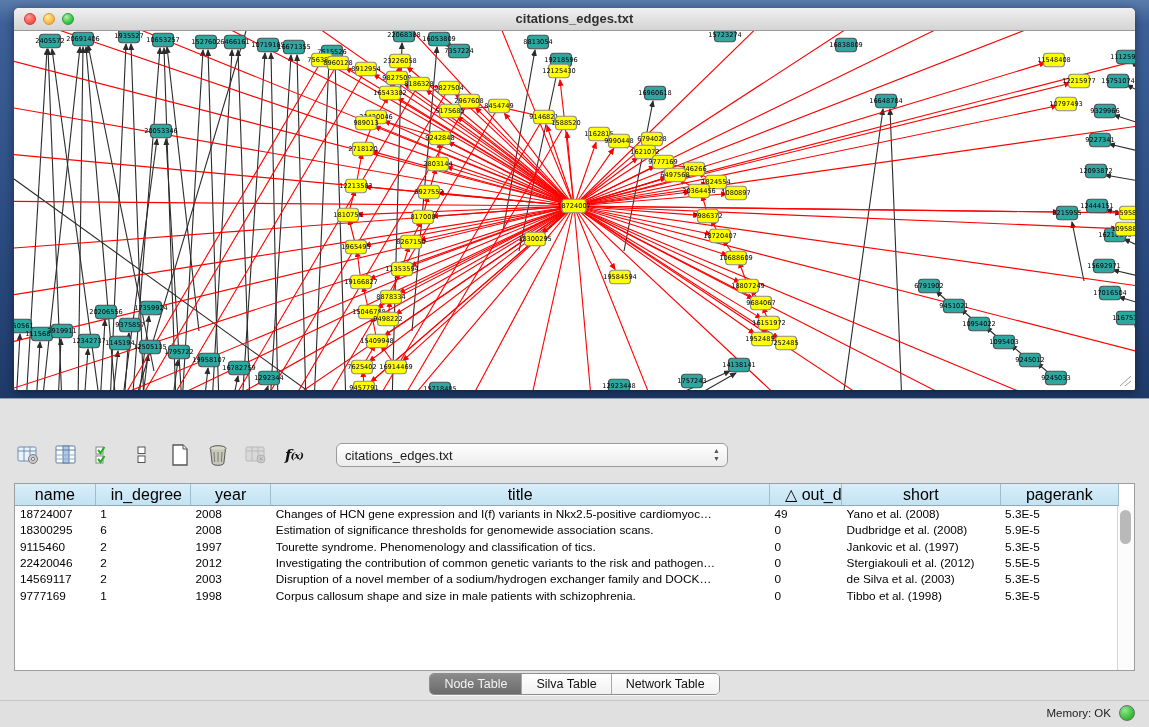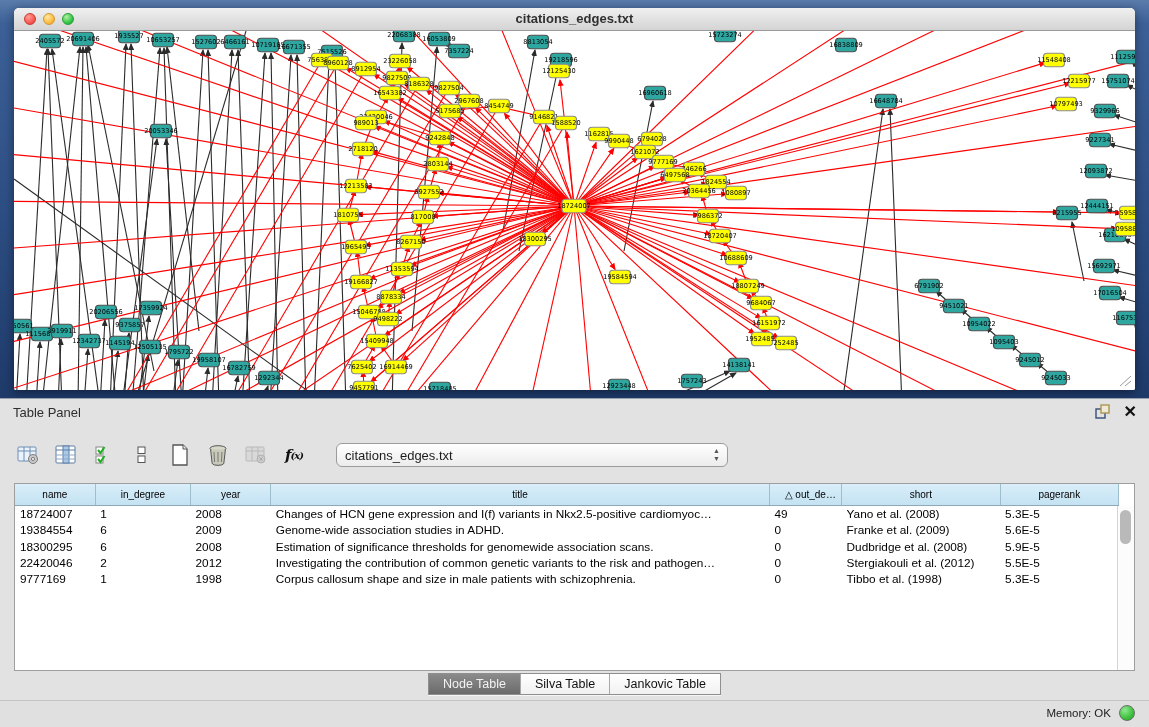--- a/index.html
+++ b/index.html
@@ -31,27 +31,27 @@
   .fx{font-family:"DejaVu Serif",serif;font-style:italic;font-size:15px;font-weight:bold;color:#111;letter-spacing:-1px;}
   .fx small{font-size:10px;}
   .combo{width:392px;height:24px;margin-left:18px;border:1px solid #9b9b9b;border-radius:6px;
     background:linear-gradient(180deg,#ffffff,#ececec);display:flex;align-items:center;padding:0 8px;box-sizing:border-box;
     font-size:13px;color:#1c1c1c;position:relative;}
   .combo .arrows{position:absolute;right:7px;top:3px;font-size:7px;color:#555;line-height:8px;text-align:center;}
   
   .table-box{position:absolute;left:14px;top:84px;width:1121px;height:188px;background:#fff;border:1px solid #9e9e9e;box-sizing:border-box;overflow:hidden;}
   table.grid{border-collapse:collapse;table-layout:fixed;width:1104px;font-size:11.8px;color:#000;}
   table.grid th{height:21px;background:linear-gradient(180deg,#d9eef9,#c3e2f2);border-right:1px solid #9fbecd;border-bottom:1px solid #8fa8b5;
-    font-weight:normal;font-size:10px;text-align:center;padding:0 15px;overflow:hidden;white-space:nowrap;}
+    font-weight:normal;font-size:16px;text-align:center;padding:0 15px;overflow:hidden;white-space:nowrap;}
   table.grid td{height:16.3px;padding:0 0 0 5px;white-space:nowrap;overflow:hidden;}
   .vscroll{position:absolute;right:0;top:22px;bottom:0;width:16px;background:#fcfcfc;border-left:1px solid #d5d5d5;}
   .vthumb{position:absolute;left:2px;top:4px;width:11px;height:34px;background:#b9b9b9;border-radius:6px;}
   
   .tabbar{position:absolute;left:0;top:274px;width:1149px;display:flex;justify-content:center;}
-  .seg{display:flex;border:1px solid #8f8f8f;border-radius:0;overflow:hidden;box-shadow:0 1px 0 rgba(255,255,255,.7);}
+  .seg{display:flex;border:1px solid #8f8f8f;border-radius:5px;overflow:hidden;box-shadow:0 1px 0 rgba(255,255,255,.7);}
   .seg .tab{padding:3px 14px;font-size:12.5px;background:linear-gradient(180deg,#ffffff,#f1f1f1);color:#111;border-right:1px solid #a8a8a8;}
   .seg .tab:last-child{border-right:none;}
   .seg .tab.active{background:linear-gradient(180deg,#8b8b8b,#6b6b6b);color:#f3f3f3;}
   
   .statusbar{position:absolute;left:0;top:700px;width:1149px;height:27px;background:#e0e0e0;border-top:1px solid #c4c4c4;text-align:center;}
   .mem{position:absolute;right:38px;top:6px;font-size:11.5px;color:#222;}
   .memdot{position:absolute;right:14px;top:4px;width:16px;height:16px;border-radius:50%;
     background:radial-gradient(circle at 35% 30%,#8fe98f,#3cc13c 60%,#27a027);border:1px solid #6d6d6d;box-sizing:border-box;}
 </style>
 </head>
@@ -520,30 +520,20 @@
         </svg>
       <svg class="grip" width="14" height="12">
         <line x1="2" y1="11" x2="13" y2="1" stroke="#9a9a9a" stroke-width="1"></line>
         <line x1="7" y1="11" x2="13" y2="6" stroke="#9a9a9a" stroke-width="1"></line>
       </svg>
     </div>
   </div>
 </div>
 
 <div class="table-panel">
-  <div class="panel-header">
-    <span class="ph-title">Table Panel</span>
-    <span class="ph-icons">
-      <svg width="18" height="18">
-        <rect x="2" y="6" width="9" height="9" fill="none" stroke="#33507a" stroke-width="1.4"></rect>
-        <rect x="7" y="2" width="8" height="8" fill="#efe9d8" stroke="#ab9550" stroke-width="1.4"></rect>
-      </svg>
-      <span class="close-x">✕</span>
-    </span>
-  </div>
 
   <div class="toolbar">
     <span class="tbtn">
       <svg width="22" height="20">
           <rect x="1" y="2" width="18" height="14" rx="1" fill="#eaf3fb" stroke="#6f8fb5"></rect>
           <line x1="1" y1="6" x2="19" y2="6" stroke="#6f8fb5"></line>
           <line x1="7" y1="2" x2="7" y2="16" stroke="#6f8fb5"></line>
           <line x1="13" y1="2" x2="13" y2="16" stroke="#6f8fb5"></line>
           <circle cx="16" cy="14" r="4.5" fill="#c9c9c9" stroke="#7c7c7c"></circle>
           <circle cx="16" cy="14" r="1.6" fill="#efefef" stroke="#7c7c7c"></circle>
@@ -628,45 +618,54 @@
           <tr>
             <td>18724007</td>
             <td>1</td>
             <td>2008</td>
             <td>Changes of HCN gene expression and I(f) variants in Nkx2.5-positive cardiomyoc…</td>
             <td>49</td>
             <td>Yano et al. (2008)</td>
             <td>5.3E-5</td>
           </tr>
           <tr>
-            <td>19384554</td>
-            <td>6</td>
-            <td>2009</td>
-            <td>Genome-wide association studies in ADHD.</td>
-            <td>0</td>
-            <td>Franke et al. (2009)</td>
-            <td>5.6E-5</td>
-          </tr>
-          <tr>
             <td>18300295</td>
             <td>6</td>
             <td>2008</td>
             <td>Estimation of significance thresholds for genomewide association scans.</td>
             <td>0</td>
             <td>Dudbridge et al. (2008)</td>
             <td>5.9E-5</td>
           </tr>
           <tr>
+            <td>9115460</td>
+            <td>2</td>
+            <td>1997</td>
+            <td>Tourette syndrome. Phenomenology and classification of tics.</td>
+            <td>0</td>
+            <td>Jankovic et al. (1997)</td>
+            <td>5.3E-5</td>
+          </tr>
+          <tr>
             <td>22420046</td>
             <td>2</td>
             <td>2012</td>
             <td>Investigating the contribution of common genetic variants to the risk and pathogen…</td>
             <td>0</td>
             <td>Stergiakouli et al. (2012)</td>
             <td>5.5E-5</td>
+          </tr>
+          <tr>
+            <td>14569117</td>
+            <td>2</td>
+            <td>2003</td>
+            <td>Disruption of a novel member of a sodium/hydrogen exchanger family and DOCK…</td>
+            <td>0</td>
+            <td>de Silva et al. (2003)</td>
+            <td>5.3E-5</td>
           </tr>
           <tr>
             <td>9777169</td>
             <td>1</td>
             <td>1998</td>
             <td>Corpus callosum shape and size in male patients with schizophrenia.</td>
             <td>0</td>
             <td>Tibbo et al. (1998)</td>
             <td>5.3E-5</td>
           </tr>
@@ -674,21 +673,21 @@
       </table>
     <div class="vscroll">
       <div class="vthumb"></div>
     </div>
   </div>
 
   <div class="tabbar">
     <div class="seg" id="tabseg">
         <span class="tab active">Node Table</span>
         <span class="tab">Silva Table</span>
-        <span class="tab">Jankovic Table</span>
+        <span class="tab">Network Table</span>
       </div>
   </div>
 </div>
 
 <div class="statusbar">
   <span class="mem">Memory: OK</span>
   <span class="memdot"></span>
 </div>
 
 </body></html>

